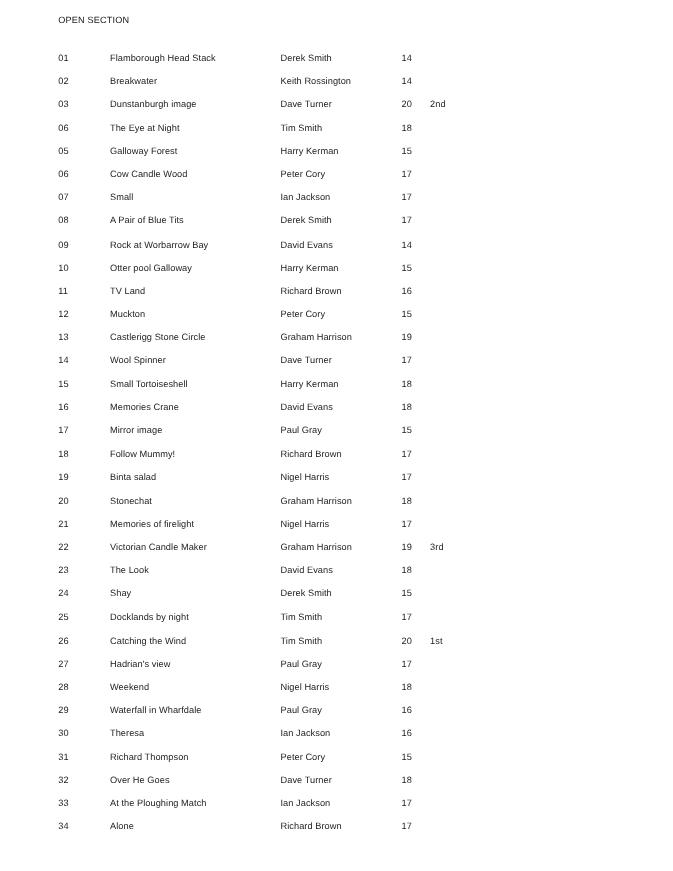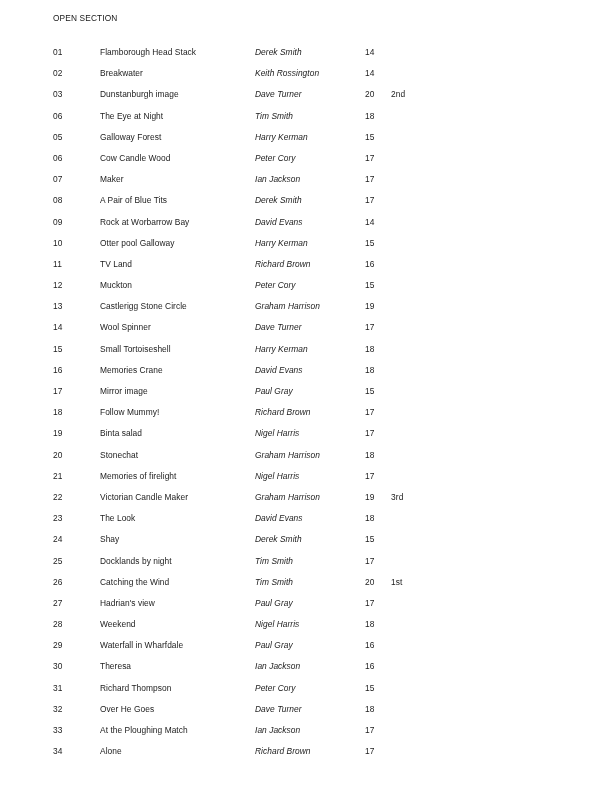--- a/index.html
+++ b/index.html
@@ -65,21 +65,20 @@
 
   .col-title {
     left: 84px;
     letter-spacing: 0.05px;
     margin-left: 16px;
   }
 
   .col-author {
     left: 255px;
     letter-spacing: 0.05px;
-    font-style: italic;
   }
 
   .col-score {
     left: 365px;
     letter-spacing: 0.1px;
   }
 
   .col-placement {
     left: 391px;
     letter-spacing: 0.1px;
@@ -130,21 +129,21 @@
       </div>
       <div class="entry-row">
         <span class="cell col-number">06</span>
         <span class="cell col-title">Cow Candle Wood</span>
         <span class="cell col-author">Peter Cory</span>
         <span class="cell col-score">17</span>
         <span class="cell col-placement"></span>
       </div>
       <div class="entry-row">
         <span class="cell col-number">07</span>
-        <span class="cell col-title">Maker</span>
+        <span class="cell col-title">Small</span>
         <span class="cell col-author">Ian Jackson</span>
         <span class="cell col-score">17</span>
         <span class="cell col-placement"></span>
       </div>
       <div class="entry-row">
         <span class="cell col-number">08</span>
         <span class="cell col-title">A Pair of Blue Tits</span>
         <span class="cell col-author">Derek Smith</span>
         <span class="cell col-score">17</span>
         <span class="cell col-placement"></span>

